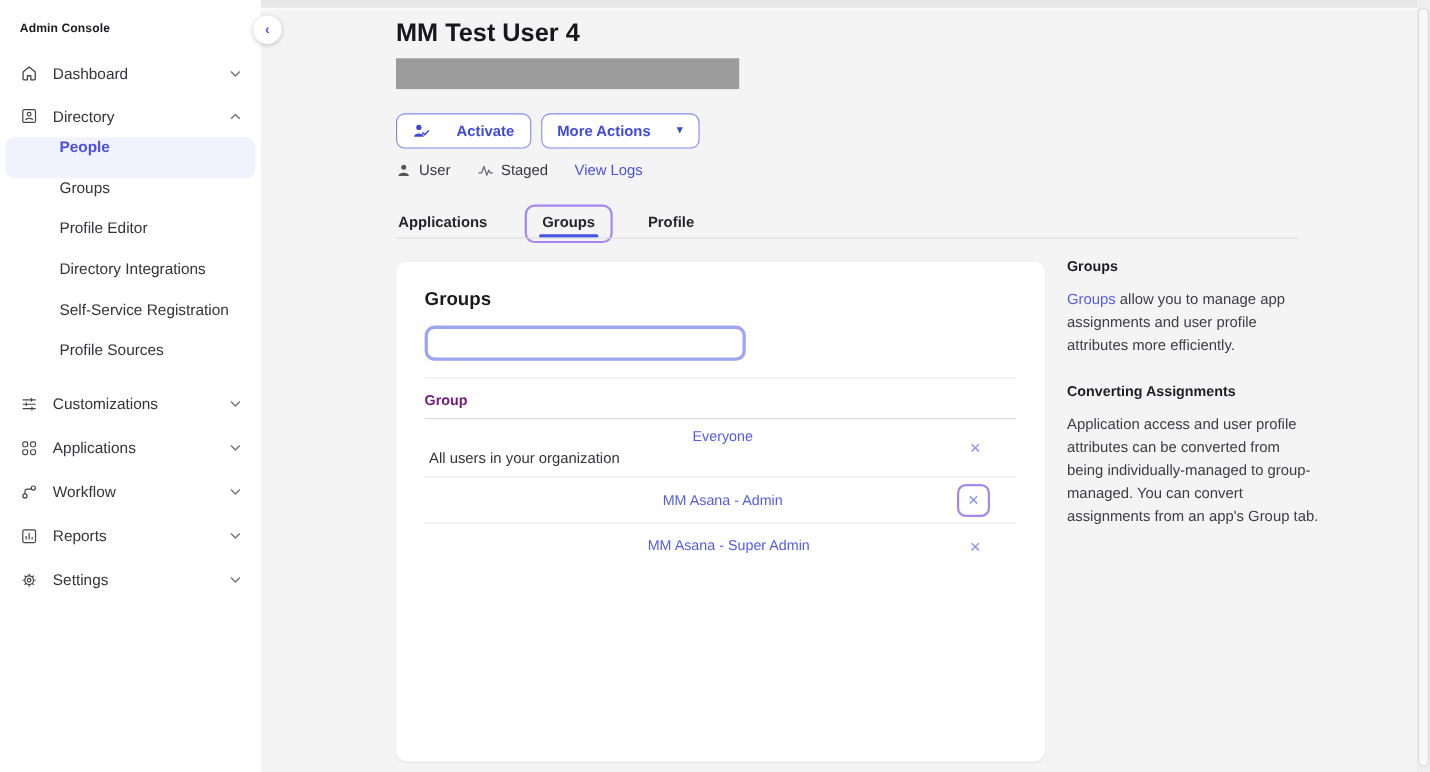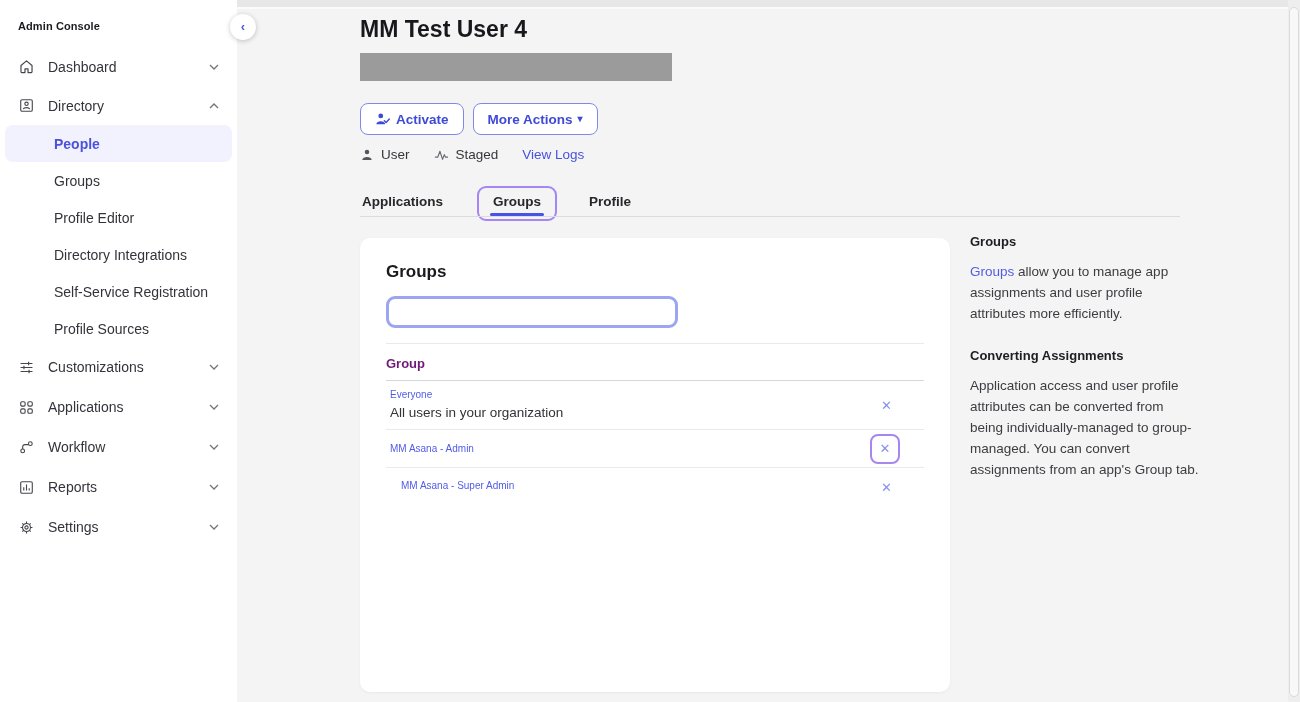--- a/index.html
+++ b/index.html
@@ -21,41 +21,41 @@
   }
   .nav{margin-top:15px;}
   .nav-item{
     height:39px;display:flex;align-items:center;
     padding:0 18px 0 18px;cursor:pointer;justify-content:center;
   }
   .nav-item .nicon{width:17px;height:17px;margin-right:13px;color:#45454d;display:flex;align-items:center;justify-content:center;flex:none;}
   .nav-item .nlabel{font-size:14px;color:#33333a;flex:1 1 auto;}
   .nav-item .chev{flex:none;margin-left:6px;color:#73737b;display:flex;align-items:center;}
   .sub-item{
-    height:37px;display:flex;align-items:center;
+    height:37px;display:flex;
     padding-left:54px;font-size:14px;color:#33333a;cursor:pointer;
   }
   .sub-item.selected{
     margin:0 5px;padding-left:49px;border-radius:8px;
     background:#f1f2fd;color:#4b50dd;font-weight:700;
   }
   .collapse-btn{
     position:absolute;left:230px;top:14px;width:26px;height:26px;border-radius:50%;
     background:#ffffff;border:none;box-shadow:0 1px 5px rgba(0,0,0,.22);
     color:#4b55e2;font-size:13px;font-weight:700;line-height:26px;text-align:center;
     z-index:3;cursor:pointer;padding:0;font-family:"Liberation Sans",sans-serif;
   }
   
   .main{position:absolute;left:237px;top:0;width:1063px;height:500px;}
   .top-strip{position:absolute;left:0;top:0;right:0;height:7px;background:#e7e7e7;border-bottom:2px solid #fbfbfb;}
   .page-title{position:absolute;left:123px;top:16px;margin:0;font-size:23px;font-weight:600;color:#17171c;}
   .redacted-bar{position:absolute;left:123px;top:53px;width:312px;height:28px;background:#9b9b9b;}
   .btn-row{position:absolute;left:123px;top:103px;display:flex;gap:9px;}
   .btn{
-    height:32px;display:inline-flex;align-items:center;gap:5px;
+    height:32px;display:inline-flex;align-items:center;gap:24px;
     background:#ffffff;border:1px solid #8089ea;border-radius:8px;
     color:#3f49d8;font-size:13.5px;font-weight:700;padding:0 14px;cursor:pointer;
     font-family:"Liberation Sans",sans-serif;
   }
   .btn .caret{font-size:10px;line-height:1;}
   .status-row{position:absolute;left:123px;top:147px;display:flex;align-items:center;font-size:13.5px;color:#36363c;}
   .status-row .sicon{display:flex;align-items:center;margin-right:7px;}
   .status-row .gap{width:24px;}
   .view-logs{color:#4852e0;text-decoration:none;margin-left:24px;cursor:pointer;}
   
@@ -79,21 +79,21 @@
   .group-search{
     display:block;margin:14px 0 0 26px;width:292px;height:32px;box-sizing:border-box;
     border:3px solid #9ba5f0;border-radius:9px;outline:none;background:#fff;
     font-family:"Liberation Sans",sans-serif;font-size:13px;padding:0 8px;
   }
   .card-div1{margin:15px 26px 0 26px;height:1px;background:#e9e9eb;}
   .col-header{margin:12px 0 0 26px;font-size:13px;font-weight:700;color:#701a75;}
   .col-header-line{margin:9px 26px 0 26px;height:1px;background:#d8d8da;}
   .grow{position:relative;margin:0 26px;border-bottom:1px solid #e9e9eb;}
   .grow.last{border-bottom:none;}
-  .grow .gname{display:block;font-size:10px;color:#515ce6;text-decoration:none;padding-left:4px;cursor:pointer;}
+  .grow .gname{display:block;font-size:13px;color:#515ce6;text-decoration:none;padding-left:4px;cursor:pointer;text-align:center;}
   .grow .gdesc{font-size:13.5px;color:#333338;margin-top:5px;padding-left:4px;}
   .grow .xbtn{
     position:absolute;right:32px;top:50%;transform:translateY(-50%);
     font-size:13px;color:#8691ee;cursor:pointer;line-height:1;background:none;border:none;
     font-family:"Liberation Sans",sans-serif;padding:0;
   }
   .grow .xbtn.ring{
     width:30px;height:30px;right:24px;display:flex;align-items:center;justify-content:center;
     border:2px solid #a687f0;border-radius:8px;box-sizing:border-box;
   }

